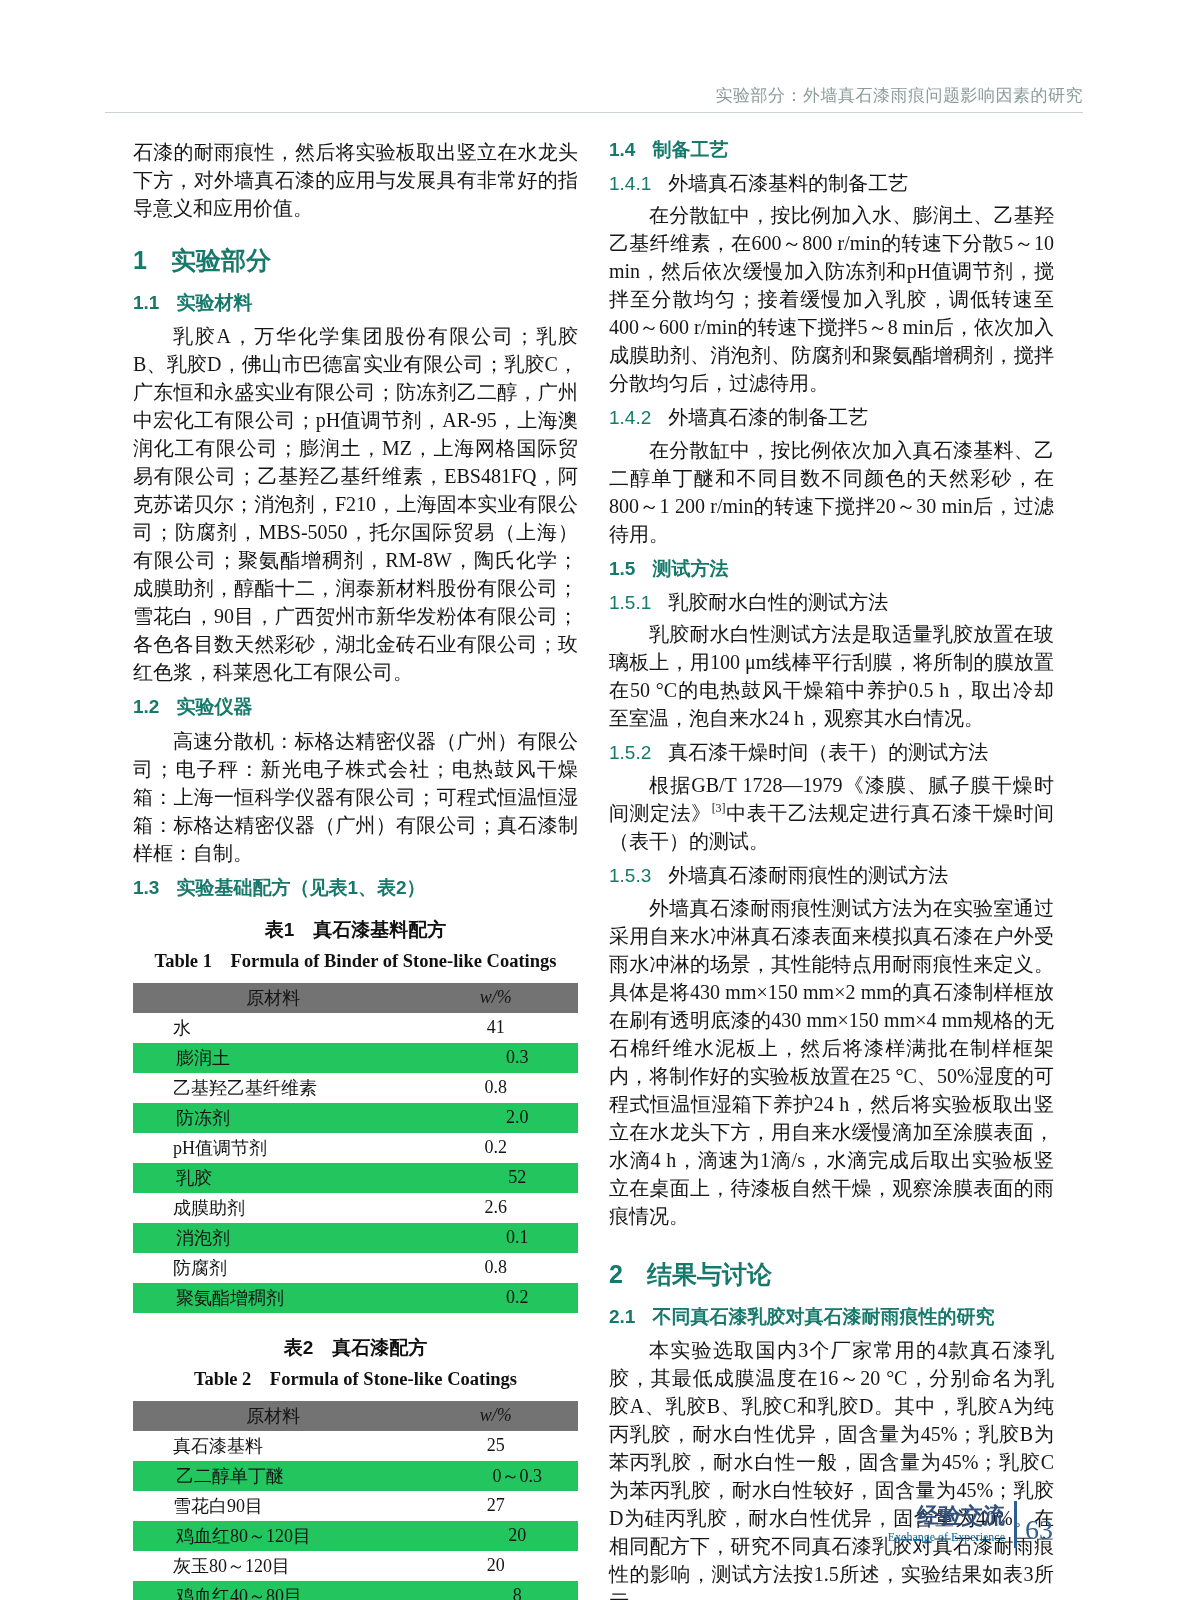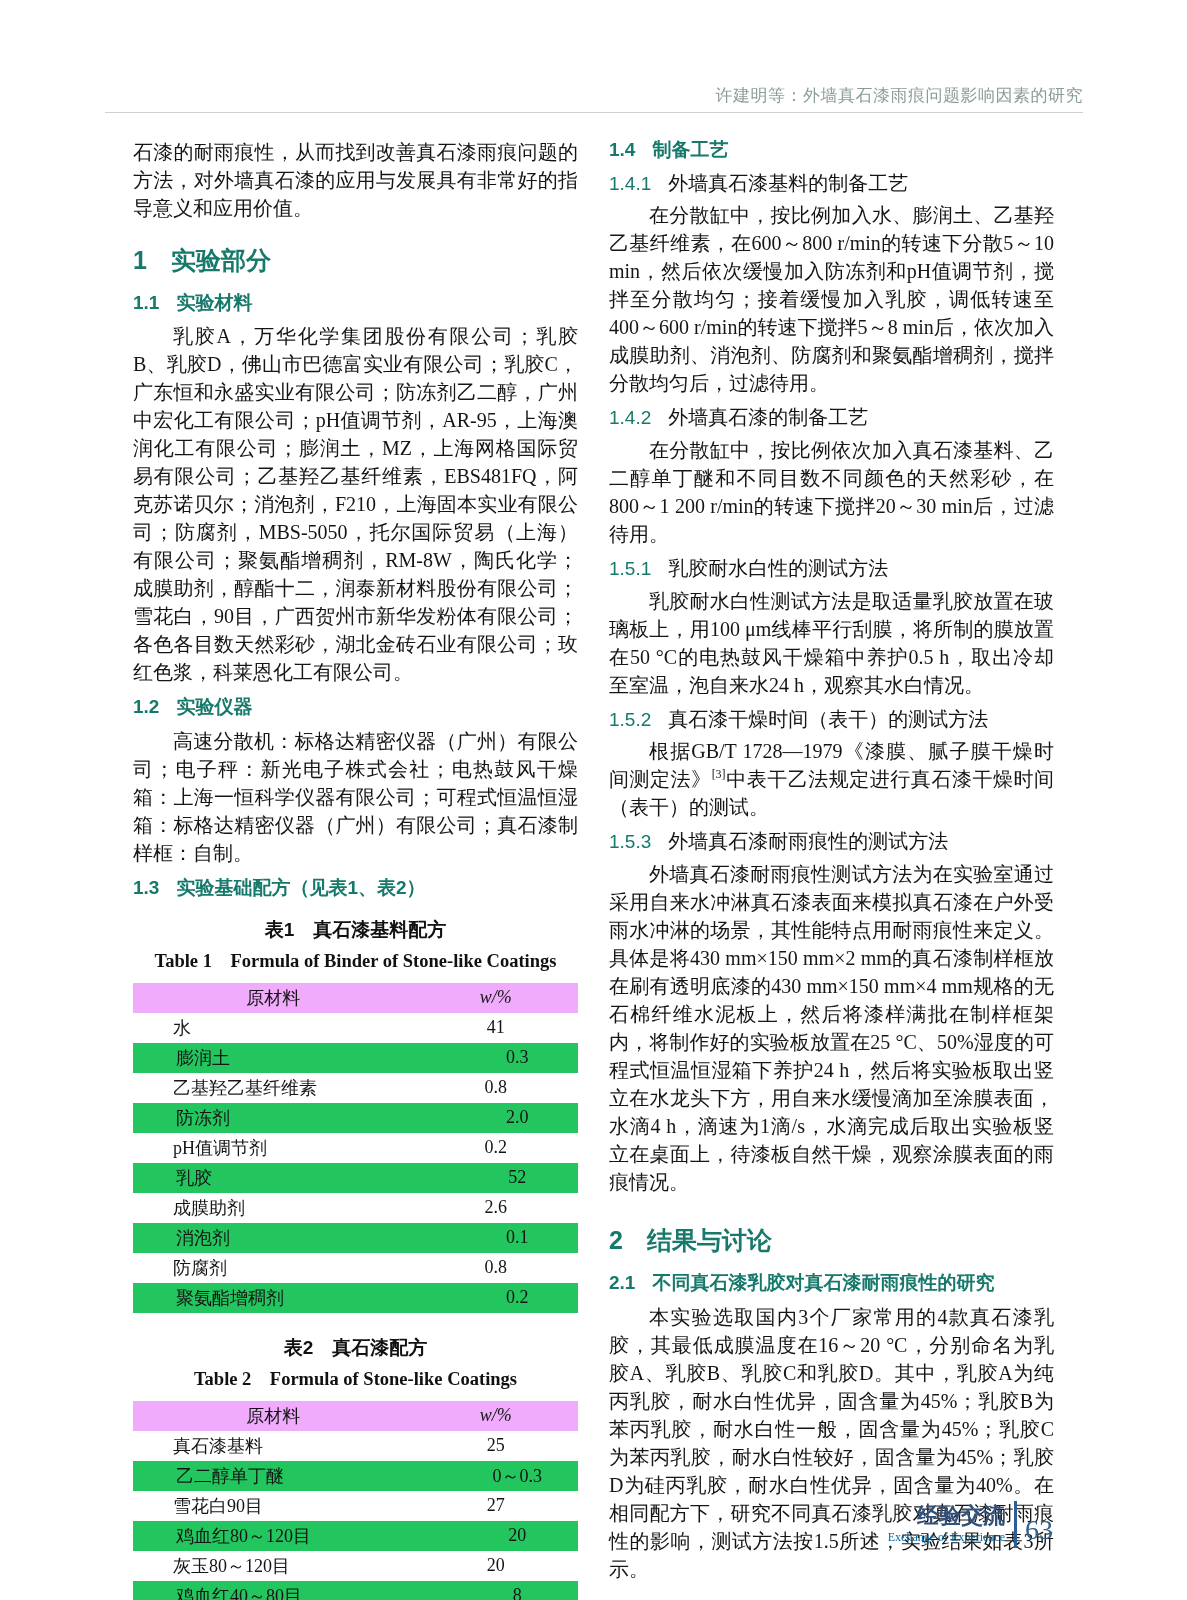--- a/index.html
+++ b/index.html
@@ -62,21 +62,21 @@
     font-size:18.5px; color:#111111; margin-top:5px;
   }
   table.tbl {
     width:100%; border-collapse:collapse; table-layout:fixed;
     font-family:"Liberation Serif", serif; font-size:18px; color:#151515;
   }
   table.tbl tr { height:30px; }
   table.tbl td { padding:0; vertical-align:middle; }
   table.tbl td.name { padding-left:40px; text-align:left; }
   table.tbl td.val { width:37%; text-align:center; }
-  table.tbl tr.th-row td { background:#f0abfc; }
+  table.tbl tr.th-row td { background:#737373; }
   table.tbl tr.th-row td.name { padding-left:0; text-align:center; }
   table.tbl tr.even td { background:#22c55e;padding-left:43px; }
   .wlabel { font-style:italic; }
 
   
   .footer {
     position:absolute; right:134px; bottom:52px;
     display:flex; align-items:center;
   }
   .footer-text { text-align:right; }
@@ -92,28 +92,28 @@
   .footer-num {
     font-family:"Liberation Serif", serif; font-size:28px; color:#34618f;
     align-self:flex-end; margin-bottom:2px;
   }
 </style>
 </head>
 <body>
 
 <div class="page">
 
-  <div class="running-header">许建明等：外墙真石漆雨痕问题影响因素的研究</div>
+  <div class="running-header">实验部分：外墙真石漆雨痕问题影响因素的研究</div>
   <div class="header-rule"></div>
 
   <div class="columns">
 
     <div class="col">
 
-      <p class="body noindent">石漆的耐雨痕性，从而找到改善真石漆雨痕问题的方法，对外墙真石漆的应用与发展具有非常好的指导意义和应用价值。</p>
+      <p class="body noindent">石漆的耐雨痕性，然后将实验板取出竖立在水龙头下方，对外墙真石漆的应用与发展具有非常好的指导意义和应用价值。</p>
 
       <div class="h-main">
         <span class="num">1</span><span>实验部分</span>
       </div>
 
       <div class="h-sub">
         <span class="num">1.1</span><span>实验材料</span>
       </div>
       <p class="body">乳胶A，万华化学集团股份有限公司；乳胶B、乳胶D，佛山市巴德富实业有限公司；乳胶C，广东恒和永盛实业有限公司；防冻剂乙二醇，广州中宏化工有限公司；pH值调节剂，AR-95，上海澳润化工有限公司；膨润土，MZ，上海网格国际贸易有限公司；乙基羟乙基纤维素，EBS481FQ，阿克苏诺贝尔；消泡剂，F210，上海固本实业有限公司；防腐剂，MBS-5050，托尔国际贸易（上海）有限公司；聚氨酯增稠剂，RM-8W，陶氏化学；成膜助剂，醇酯十二，润泰新材料股份有限公司；雪花白，90目，广西贺州市新华发粉体有限公司；各色各目数天然彩砂，湖北金砖石业有限公司；玫红色浆，科莱恩化工有限公司。</p>
 
@@ -226,20 +226,23 @@
       <div class="h-sub3">
         <span class="num">1.4.1</span><span class="t">外墙真石漆基料的制备工艺</span>
       </div>
       <p class="body">在分散缸中，按比例加入水、膨润土、乙基羟乙基纤维素，在600～800 r/min的转速下分散5～10 min，然后依次缓慢加入防冻剂和pH值调节剂，搅拌至分散均匀；接着缓慢加入乳胶，调低转速至400～600 r/min的转速下搅拌5～8 min后，依次加入成膜助剂、消泡剂、防腐剂和聚氨酯增稠剂，搅拌分散均匀后，过滤待用。</p>
 
       <div class="h-sub3">
         <span class="num">1.4.2</span><span class="t">外墙真石漆的制备工艺</span>
       </div>
       <p class="body">在分散缸中，按比例依次加入真石漆基料、乙二醇单丁醚和不同目数不同颜色的天然彩砂，在800～1 200 r/min的转速下搅拌20～30 min后，过滤待用。</p>
 
+      <div class="h-sub">
+        <span class="num">1.5</span><span>测试方法</span>
+      </div>
 
       <div class="h-sub3">
         <span class="num">1.5.1</span><span class="t">乳胶耐水白性的测试方法</span>
       </div>
       <p class="body">乳胶耐水白性测试方法是取适量乳胶放置在玻璃板上，用100 μm线棒平行刮膜，将所制的膜放置在50 °C的电热鼓风干燥箱中养护0.5 h，取出冷却至室温，泡自来水24 h，观察其水白情况。</p>
 
       <div class="h-sub3">
         <span class="num">1.5.2</span><span class="t">真石漆干燥时间（表干）的测试方法</span>
       </div>
       <p class="body"><span>根据GB/T 1728—1979《漆膜、腻子膜干燥时间测定法》</span><span class="sup">[3]</span><span>中表干乙法规定进行真石漆干燥时间（表干）的测试。</span></p>

